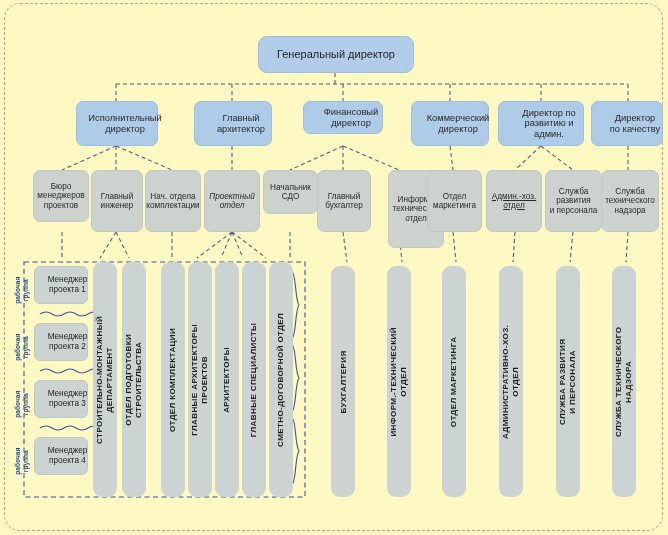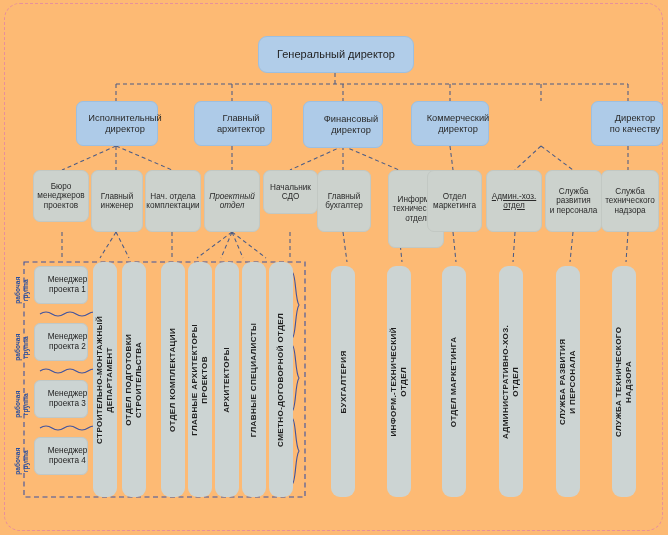--- a/index.html
+++ b/index.html
@@ -4,21 +4,21 @@
 <style>
   html, body {
     margin: 0;
     padding: 0;
     background: #ffffff;
   }
   #root {
     position: relative;
     width: 668px;
     height: 535px;
-    background: #fdba74;
+    background: #fef9c3;
     font-family: "Liberation Sans", sans-serif;
     overflow: hidden;
   }
   
   .page-frame {
     position: absolute;
     left: 4px;
     top: 3px;
     width: 659px;
     height: 528px;
@@ -214,26 +214,29 @@
   <div class="node node-ceo" style="left:258px; top:36px; width:156px; height:37px;">
     <span>Генеральный директор</span>
   </div>
 
   <div class="node node-blue" style="left:76px;  top:101px; width:82px; height:45px;">
     <span>Исполнительный<br>директор</span>
   </div>
   <div class="node node-blue" style="left:194px; top:101px; width:78px; height:45px;">
     <span>Главный<br>архитектор</span>
   </div>
-  <div class="node node-blue" style="left:303px; top:101px; width:80px; height:47px;">
+  <div class="node node-blue" style="left:303px; top:101px; width:80px; height:33px;">
     <span>Финансовый<br>директор</span>
   </div>
   <div class="node node-blue" style="left:411px; top:101px; width:78px; height:45px;">
     <span>Коммерческий<br>директор</span>
   </div>
+  <div class="node node-blue" style="left:498px; top:101px; width:86px; height:45px;">
+    <span>Директор по<br>развитию и админ.</span>
+  </div>
   <div class="node node-blue" style="left:591px; top:101px; width:72px; height:45px;">
     <span>Директор<br>по качеству</span>
   </div>
 
   <div class="node node-gray" style="left:33px;  top:170px; width:56px; height:52px;">
     <span>Бюро<br>менеджеров<br>проектов</span>
   </div>
   <div class="node node-gray" style="left:91px;  top:170px; width:52px; height:62px;">
     <span>Главный<br>инженер</span>
   </div>

